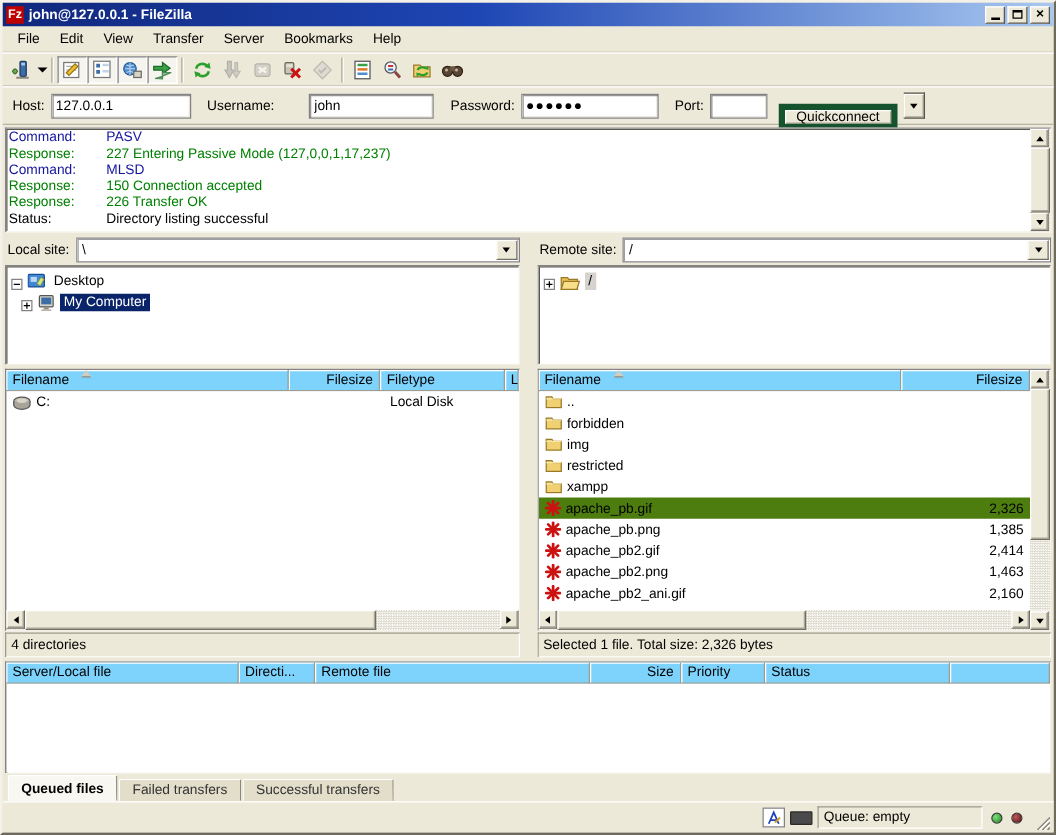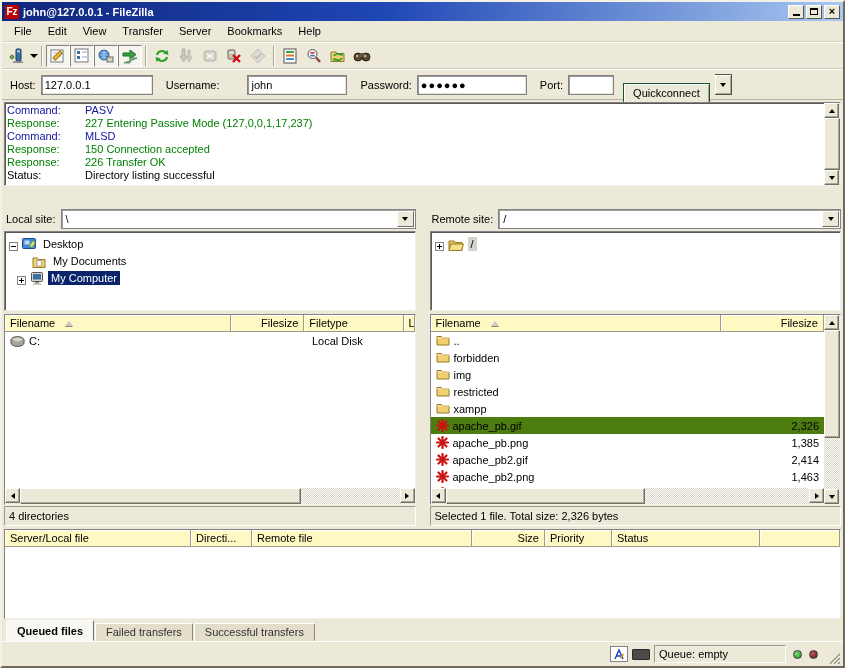--- a/index.html
+++ b/index.html
@@ -37,21 +37,21 @@
     border-top:4px solid #000; margin-left:2px;}
 
   
   .qcbar{ height:31px; flex:0 0 31px; display:flex; align-items:center; padding:0 6px; gap:5px;
     border-top:1px solid #fff; border-bottom:1px solid #b8b4a4;}
   .qclabel{ margin-left:8px;}
   .field{ height:20px; background:#fff; border:1px solid #848284;
     box-shadow:inset 1px 1px 0 rgba(64,64,64,.55), inset -1px -1px 0 #e8e4d8;
     font-family:"Liberation Sans",sans-serif; font-size:11px; padding:0 3px; outline:none;}
   .f-host{ width:112px;} .f-user{ width:100px;margin-left:23px;} .f-pass{ width:110px; letter-spacing:1px;} .f-port{ width:46px;}
-  .qcbtn{ height:21px; padding:0 9px; background:#ece9d8; border:1px solid #14532d;
+  .qcbtn{ height:21px; padding:0 9px; background:#ece9d8; border:5px solid #14532d;
     box-shadow:inset 1px 1px 0 #fff, inset -1px -1px 0 #aca899; font-size:11px;margin-top:17px;}
   .qcbtn-dd{ width:17px; height:21px; background:#ece9d8; border:1px solid #575349; border-left:none;
     box-shadow:inset 1px 1px 0 #fff, inset -1px -1px 0 #aca899; display:flex; align-items:center; justify-content:center;}
 
   
   .sunken{ background:#fff; border:1px solid; border-color:#848284 #f4f1e8 #f4f1e8 #848284;
     box-shadow:inset 1px 1px 0 #5a574c;}
 
   
   .logwrap{ flex:0 0 84px; margin:2px 2px 1px 2px; display:flex; overflow:hidden;}
@@ -69,21 +69,21 @@
   .tri-rt{ width:0;height:0;border-top:3px solid transparent;border-bottom:3px solid transparent;border-left:4px solid #000;}
   .vsb{ width:16px; flex:0 0 16px; display:flex; flex-direction:column; background:#f6f4ec;
     background:repeating-conic-gradient(#fff 0 25%, #d8d4c4 0 50%) 0 0/2px 2px;}
   .vsb-track{ flex:1; position:relative;}
   .vsb-thumb{ position:absolute; left:0; right:0; background:#ece9d8; border:1px solid; border-color:#fff #716f64 #716f64 #fff; box-shadow:inset -1px -1px 0 #aca899;}
   .hsb{ height:16px; flex:0 0 16px; display:flex; background:repeating-conic-gradient(#fff 0 25%, #d8d4c4 0 50%) 0 0/2px 2px;}
   .hsb-track{ flex:1; position:relative;}
   .hsb-thumb{ position:absolute; top:0; bottom:0; background:#ece9d8; border:1px solid; border-color:#fff #716f64 #716f64 #fff; box-shadow:inset -1px -1px 0 #aca899;}
 
   
-  .panes{ flex:1; display:flex; padding:2px; gap:14px; overflow:hidden;margin-top:19px;}
+  .panes{ flex:1; display:flex; padding:2px; gap:14px; overflow:hidden;}
   .pane{ flex:1; display:flex; flex-direction:column; overflow:hidden;}
   .siterow{ flex:0 0 21px; display:flex; align-items:center; margin-bottom:2px;}
   .sitelabel{ padding:0 5px 0 2px; white-space:nowrap;}
   .combo{ flex:1; height:20px; display:flex; align-items:center; background:#fff; border:1px solid #848284;
     box-shadow:inset 1px 1px 0 rgba(64,64,64,.5); padding-left:4px;}
   .combo-btn{ width:17px; height:16px; margin-left:auto; margin-right:1px; background:#ece9d8;
     border:1px solid; border-color:#fff #716f64 #716f64 #fff; display:flex; align-items:center; justify-content:center;}
   .tree{ flex:0 0 80px; margin-bottom:3px; padding:2px 0; overflow:hidden;}
   .trow{ height:17px; display:flex; align-items:flex-end; white-space:nowrap;}
   .expbox{ width:9px; height:9px; background:#fff; border:1px solid #848284; position:relative; flex:0 0 9px; margin:0 4px;}
@@ -91,22 +91,22 @@
   .expbox.plus::after{ content:""; position:absolute; top:1px; bottom:1px; left:3px; width:1px; background:#000;}
   .tindent{ width:17px; flex:0 0 17px;}
   .tlabel{ padding:1px 3px;}
   .tlabel.sel{ background:#0a246a; color:#fff;}
   .tlabel.graysel{ background:#d6d3ce;}
   .ticon{ margin-right:4px; display:inline-flex; flex:0 0 auto;}
 
   .filelist{ flex:1; display:flex; overflow:hidden; padding:0;}
   .fl-main{ flex:1; display:flex; flex-direction:column; overflow:hidden;}
   .lhead{ flex:0 0 17px; display:flex; background:#ece9d8;}
-  .hcell{ height:17px; line-height:16px; padding:0 5px; background:#fef9c3; border-right:1px solid #9e9a8e;
-    border-bottom:1px solid #9e9a8e; box-shadow:inset 1px 1px 0 #fff; white-space:nowrap; overflow:hidden; display:flex; align-items:center;}
+  .hcell{ height:17px; line-height:16px; padding:0 5px; background:#7dd3fc; border-right:1px solid #9e9a8e;
+    border-bottom:1px solid #9e9a8e; box-shadow:inset 1px 1px 0 #fff; white-space:nowrap; overflow:hidden; display:flex; align-items:flex-start;}
   .hcell.num{ justify-content:flex-end;}
   .sortarrow{ width:0; height:0; border-left:4px solid transparent; border-right:4px solid transparent;
     border-bottom:5px solid #cfccc0; margin-left:10px; filter:drop-shadow(0 1px 0 #8a877c);}
   .lrows{ flex:1; background:#fff; overflow:hidden;}
   .frow{ height:17px; display:flex; align-items:center; white-space:nowrap;}
   .frow.sel{ background:#4d7c0f;}
   .fc{ padding:0 5px; overflow:hidden; display:flex; align-items:center;}
   .fc.num{ justify-content:flex-end;}
   .panestatus{ flex:0 0 20px; display:flex; align-items:center; padding:0 4px; border:1px solid;
     border-color:#9e9a8e #fff #fff #9e9a8e; margin-top:1px; background:#ece9d8;}
@@ -348,31 +348,20 @@
         <div class="trow">
           <span class="expbox"></span>
           <span class="ticon">
               <svg width="14" height="14" viewBox="0 0 14 14">
                 <rect x=".5" y="1.5" width="13" height="10" rx="1" fill="#3f87d6" stroke="#1c4f91"></rect>
                 <rect x="2.5" y="3.5" width="5" height="4" fill="#bcd8f0"></rect>
                 <rect x="9" y="4" width="3" height="6" transform="rotate(30 10 7)" fill="#d8e878" stroke="#8a9a30" stroke-width=".6"></rect>
               </svg>
             </span>
           <span class="tlabel">Desktop</span>
-        </div>
-        <div class="trow">
-          <span class="tindent"></span>
-            <span class="tindent" style="width:10px;flex-basis:10px"></span>
-          <span class="ticon">
-              <svg width="14" height="12" viewBox="0 0 14 12">
-                <path d="M1 2 h4.5 l1 1.5 H13 v8 H1z" fill="#f0d070" stroke="#9a7a28"></path>
-                <rect x="5" y="4.5" width="4.5" height="5.5" fill="#fff" stroke="#8a877c" stroke-width=".7"></rect>
-              </svg>
-            </span>
-          <span class="tlabel">My Documents</span>
         </div>
         <div class="trow">
           <span class="tindent" style="width:8px;flex-basis:8px"></span>
           <span class="expbox plus"></span>
           <span class="ticon">
               <svg width="14" height="13" viewBox="0 0 14 13">
                 <rect x="1.5" y=".5" width="11" height="9" rx="1" fill="#d8d4c8" stroke="#555"></rect>
                 <rect x="3" y="2" width="8" height="5.5" fill="#3b6ea5"></rect>
                 <rect x="5" y="10" width="4" height="1.5" fill="#8a877c"></rect>
                 <rect x="3" y="11.5" width="8" height="1.2" fill="#b0ac9e"></rect>

